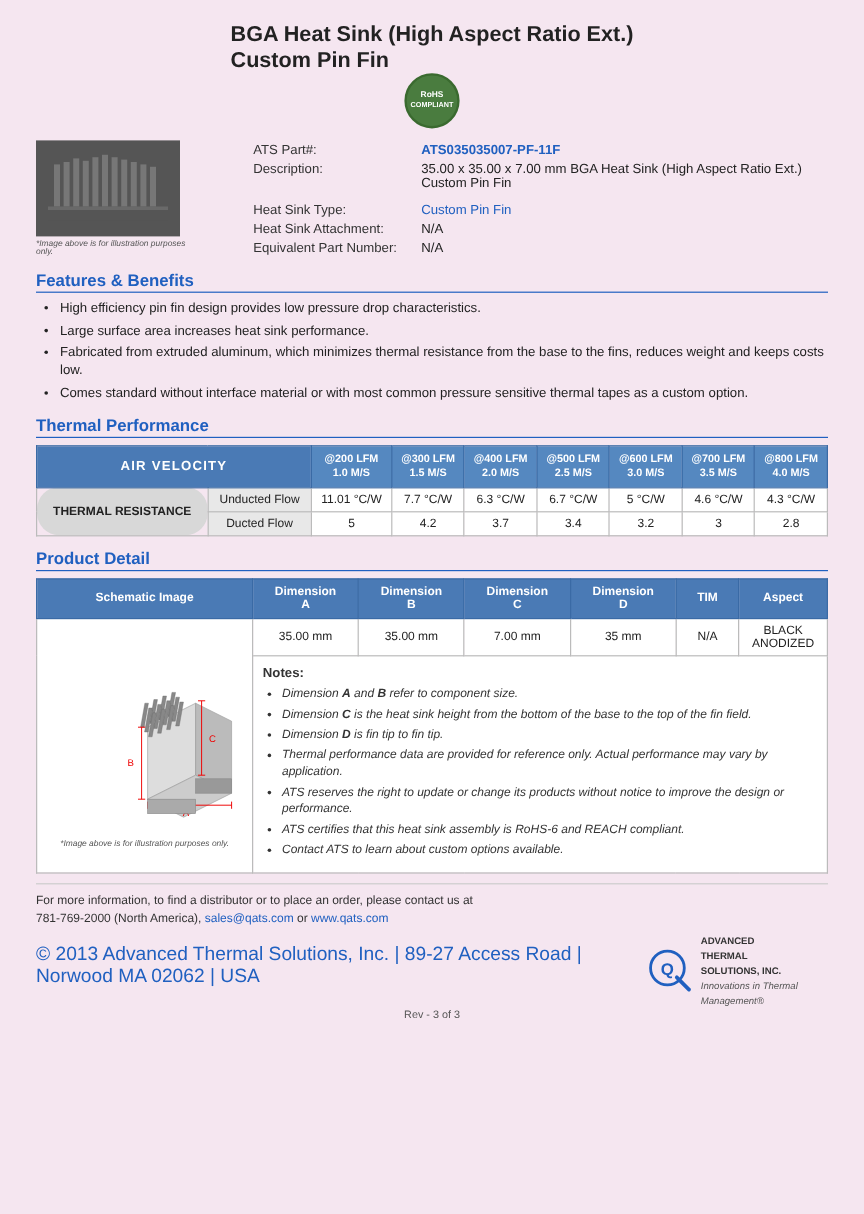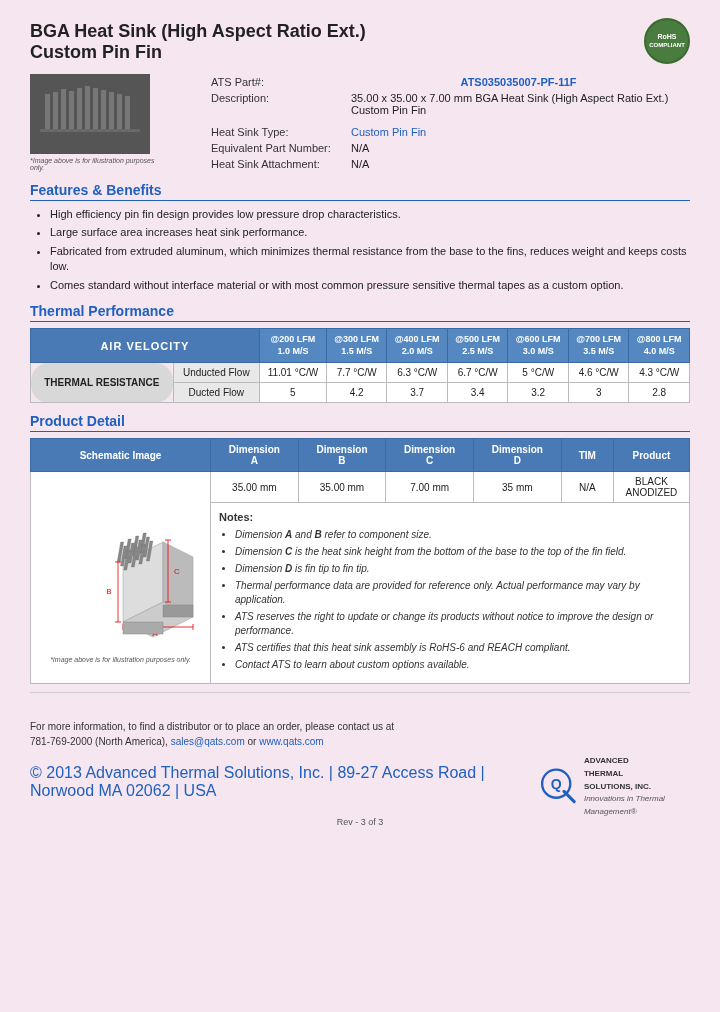--- a/index.html
+++ b/index.html
@@ -16,22 +16,23 @@
       min-height: 1012px;
       background: #f5e6f0;
       padding: 18px 30px 18px 30px;
       position: relative;
     }
 
     
     .header-row {
       display: flex;
       justify-content: space-between;
-      align-items: flex-end;
+      align-items: center;
       margin-bottom: 10px;
+      flex-direction: column;
     }
     .page-title h1 {
       font-size: 18px;
       font-weight: bold;
       color: #222;
       line-height: 1.2;
     }
     .rohs-badge {
       width: 46px;
       height: 46px;
@@ -94,21 +95,20 @@
       white-space: nowrap;
       font-weight: normal;
       width: 140px;
     }
     .spec-value {
       color: #222;
     }
     .spec-value.blue {
       color: #2060c0;
       font-weight: bold;
-      text-align: center;
     }
 
     
     .section-heading {
       font-size: 14px;
       font-weight: bold;
       color: #2060c0;
       margin: 10px 0 6px 0;
       border-bottom: 1px solid #2060c0;
       padding-bottom: 2px;
@@ -238,21 +238,21 @@
       color: #333;
       margin-bottom: 3px;
       line-height: 1.4;
     }
     .notes-list .bold-letter {
       font-weight: bold;
     }
 
     
     .footer {
-      padding-top: 26px;
+      padding-top: 6px;
       border-top: 1px solid #ccc;
     }
     .footer-contact {
       font-size: 10px;
       color: #333;
       margin-bottom: 5px;
       line-height: 1.5;
     }
     .footer-contact a {
       color: #2060c0;
@@ -360,25 +360,25 @@
           <td class="spec-value">35.00 x 35.00 x 7.00 mm  BGA Heat Sink (High Aspect Ratio Ext.) Custom Pin Fin</td>
         </tr>
         <tr>
               <td colspan="2" style="height:6px;"></td>
             </tr>
         <tr>
           <td class="spec-label">Heat Sink Type:</td>
           <td class="spec-value" style="color:#2060c0;">Custom Pin Fin</td>
         </tr>
         <tr>
+          <td class="spec-label">Heat Sink Attachment:</td>
+          <td class="spec-value">N/A</td>
+        </tr>
+        <tr>
           <td class="spec-label">Equivalent Part Number:</td>
-          <td class="spec-value">N/A</td>
-        </tr>
-        <tr>
-          <td class="spec-label">Heat Sink Attachment:</td>
           <td class="spec-value">N/A</td>
         </tr>
       </tbody>
         </table>
     </div>
   </div>
 
   <div class="section-heading">Features &amp; Benefits</div>
   <ul class="features-list">
     <li>High efficiency pin fin design provides low pressure drop characteristics.</li>
@@ -431,21 +431,21 @@
   <div class="section-heading">Product Detail</div>
   <table class="detail-table">
     <thead>
       <tr>
         <th>Schematic Image</th>
         <th>Dimension A</th>
         <th>Dimension B</th>
         <th>Dimension C</th>
         <th>Dimension D</th>
         <th>TIM</th>
-        <th>Product</th>
+        <th>Aspect</th>
       </tr>
     </thead>
     <tbody>
       <tr class="dimension-values-row">
         <td class="schematic-cell" rowspan="2">
           <div class="schematic-image-box">
             <svg width="155" height="155" viewBox="0 0 155 155">
 
               <g transform="translate(20,20)">
 

